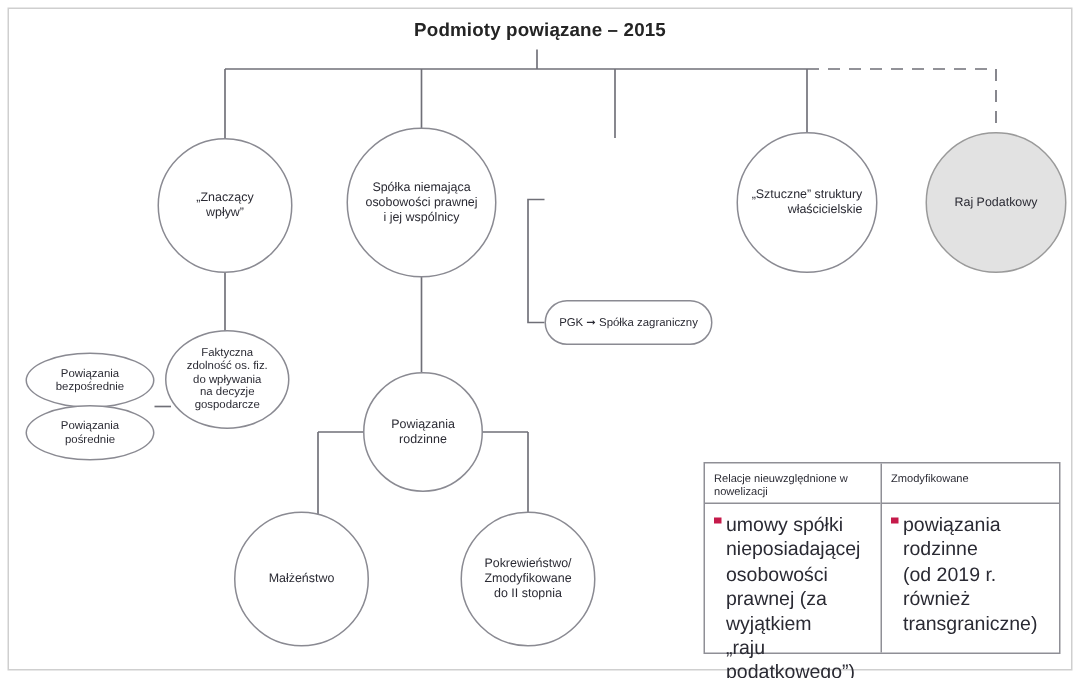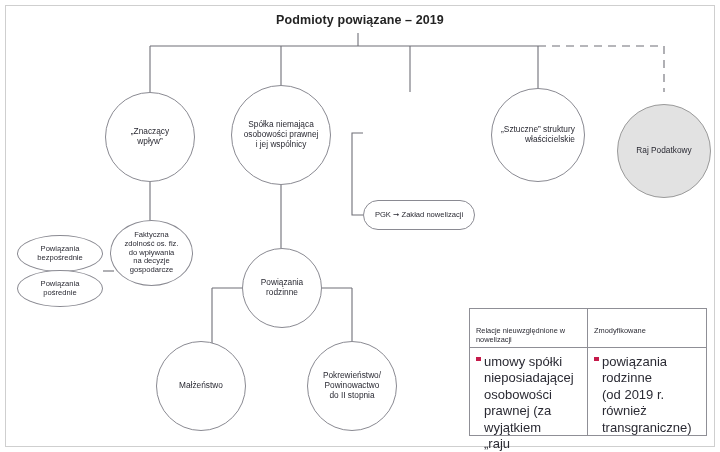--- a/index.html
+++ b/index.html
@@ -90,21 +90,20 @@
   .legend-col.left { width: 119px; border-right: 1px solid #8f8f96; }
   .legend-col.right { width: 119px; }
   .legend-head {
     box-sizing: border-box;
     padding: 5px 5px 4px 6px;
     font-size: 7.4px;
     color: #2a2a33;
     line-height: 1.28;
     border-bottom: 1px solid #8f8f96;
     min-height: 27px;
-    margin-top: 12px;
   }
   .legend-body {
     box-sizing: border-box;
     padding: 6px 4px 4px 6px;
     font-size: 13px;
     color: #2a2a33;
     line-height: 1.26;
     flex: 1;
   }
   .legend-item {
@@ -152,55 +151,55 @@
 
       <path d="M 363 133 L 352 133 L 352 215 L 363 215"></path>
 
       <path d="M 212 288 L 212 349"></path>
       <path d="M 212 288 L 250 288"></path>
       <path d="M 352 288 L 352 349"></path>
       <path d="M 313 288 L 352 288"></path>
     </g>
   </svg>
 
-  <div class="title">Podmioty powiązane – 2019</div>
+  <div class="title">Podmioty powiązane – 2015</div>
 
   <div class="node circle n-top" style="left:105px; top:92px; width:90px; height:90px;">„Znaczący
 wpływ”</div>
 
   <div class="node circle n-top" style="left:231px; top:85px; width:100px; height:100px;">Spółka niemająca
 osobowości prawnej
 i jej wspólnicy</div>
 
 
   <div class="node circle n-top" style="left:491px; top:88px; width:94px; height:94px;text-align:right;">„Sztuczne” struktury
 właścicielskie</div>
 
-  <div class="node circle n-top shaded" style="left:617px; top:104px; width:94px; height:94px;">Raj Podatkowy</div>
-
-  <div class="node pill n-small" style="left:363px; top:200px; width:112px; height:30px;">PGK  ➞ Zakład nowelizacji</div>
+  <div class="node circle n-top shaded" style="left:617px; top:88px; width:94px; height:94px;">Raj Podatkowy</div>
+
+  <div class="node pill n-small" style="left:363px; top:200px; width:112px; height:30px;">PGK  ➞ Spółka zagraniczny</div>
 
   <div class="node ellipse n-small" style="left:17px; top:235px; width:86px; height:37px;">Powiązania
 bezpośrednie</div>
   <div class="node ellipse n-small" style="left:17px; top:270px; width:86px; height:37px;">Powiązania
 pośrednie</div>
 
   <div class="node ellipse n-small" style="left:110px; top:220px; width:83px; height:66px;">Faktyczna
 zdolność os. fiz.
 do wpływania
 na decyzje
 gospodarcze</div>
 
   <div class="node circle n-mid" style="left:242px; top:248px; width:80px; height:80px;">Powiązania
 rodzinne</div>
 
   <div class="node circle n-mid" style="left:156px; top:341px; width:90px; height:90px;">Małżeństwo</div>
 
   <div class="node circle n-mid" style="left:307px; top:341px; width:90px; height:90px;">Pokrewieństwo/
-Powinowactwo
+Zmodyfikowane
 do II stopnia</div>
 
   <div class="legend">
     <div class="legend-col left">
       <div class="legend-head">Relacje nieuwzględnione
 w nowelizacji</div>
       <div class="legend-body">
         <div class="legend-item"><span class="bullet"></span><span>umowy spółki
 nieposiadającej osobowości
 prawnej (za wyjątkiem

